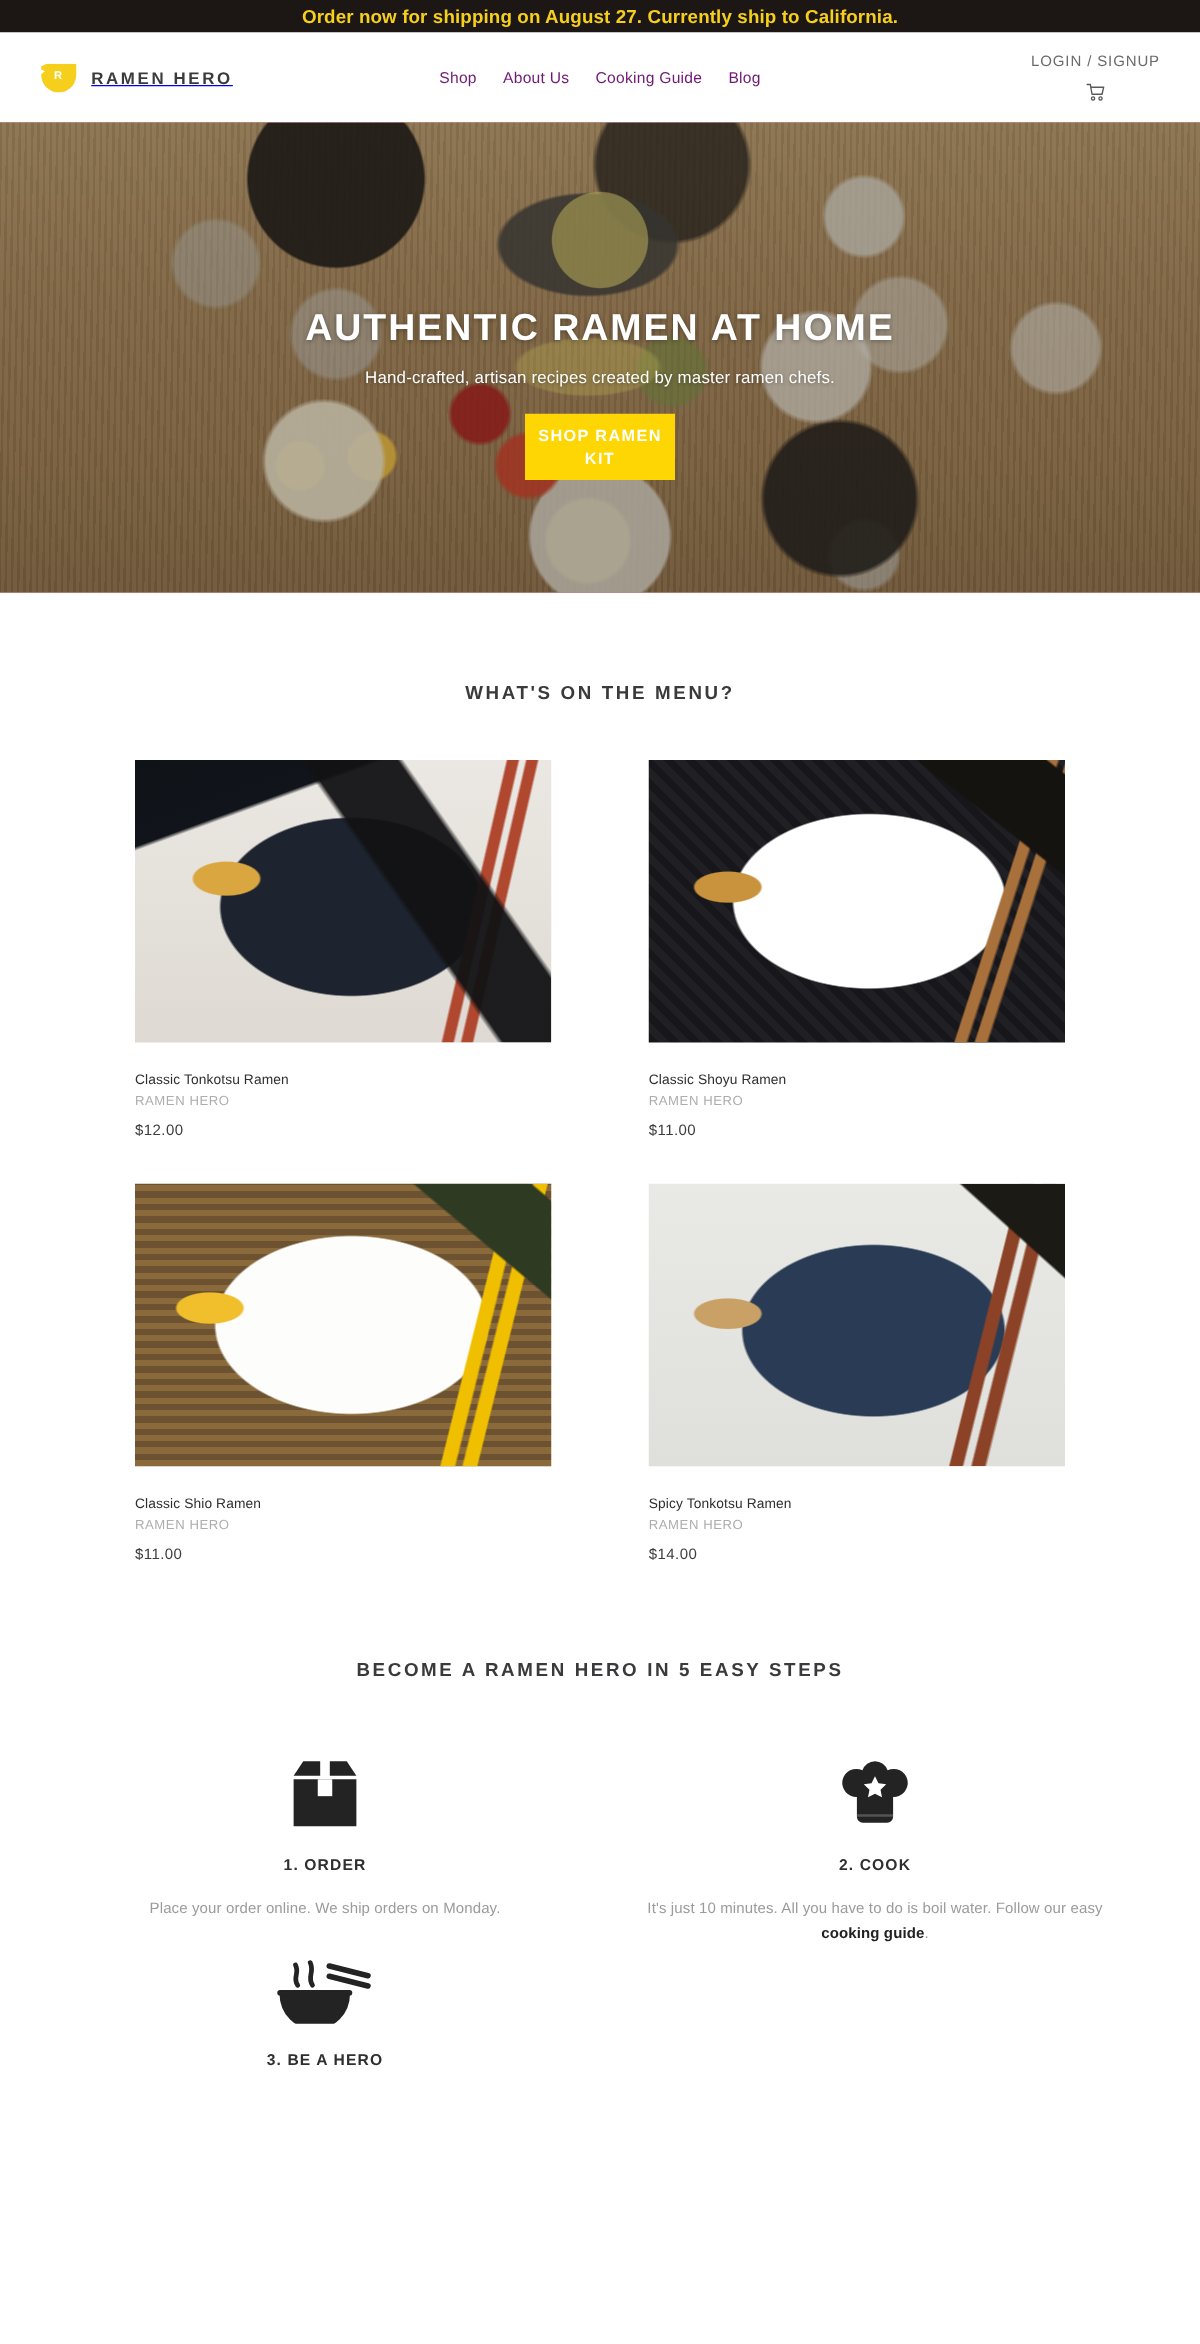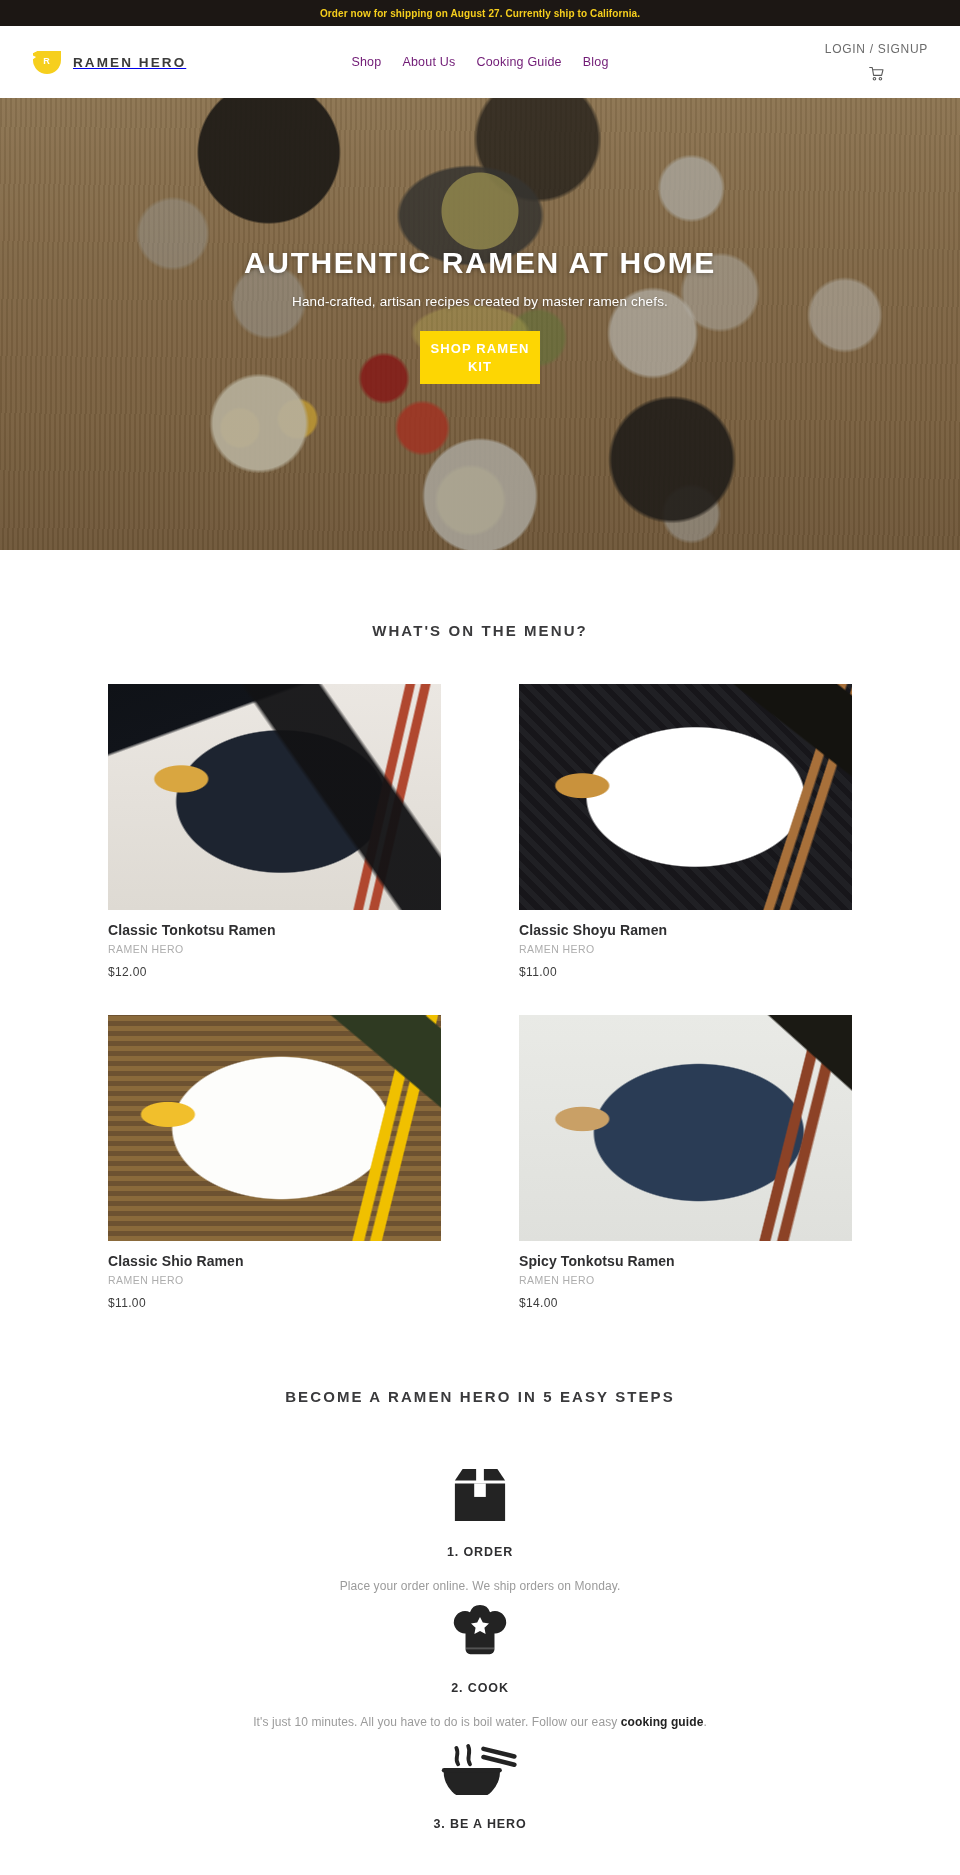--- a/index.html
+++ b/index.html
@@ -15,21 +15,21 @@
   
   .announce {
     height: 26px;
     background: #1c1714;
     display: flex;
     align-items: center;
     justify-content: center;
   }
   .announce-text {
     color: #f6cf1d;
-    font-size: 10px;
+    font-size: 15px;
     font-weight: bold;
     letter-spacing: 0.1px;
   }
 
   
   .header {
     height: 72px;
     background: #fff;
     display: flex;
     align-items: center;
@@ -71,21 +71,21 @@
   .login-link {
     font-size: 12px;
     color: #6b6b6b;
     letter-spacing: 0.7px;
     text-decoration: none;
   }
   .cart-icon { width: 17px; height: 17px; display:block; }
 
   
   .hero {
-    height: 452px;
+    height: 376px;
     position: relative;
     overflow: hidden;
     background: #7f1d1d;
   }
   .hero-photo {
     position: absolute;
     inset: 0;
     background:
       radial-gradient(circle at 50% 25%, rgba(250,235,120,.55) 0 38px, rgba(0,0,0,0) 39px),
       radial-gradient(ellipse at 49% 26%, rgba(60,60,58,.85) 0 70px, rgba(0,0,0,0) 74px),
@@ -165,23 +165,23 @@
     column-gap: 78px;
     row-gap: 36px;
   }
   .product { cursor: pointer; }
   .product-img {
     width: 333px; height: 226px;
     position: relative;
     overflow: hidden;
   }
   .product-title {
-    margin-top: 12px;
-    font-size: 14px;
-    font-weight: bold;
+    margin-top: 24px;
+    font-size: 11px;
+    font-weight: normal;
     color: #2f2f31;
     letter-spacing: .1px;
   }
   .product-vendor {
     margin-top: 5px;
     font-size: 10.5px;
     color: #adadad;
     letter-spacing: .45px;
   }
   .product-price {
@@ -265,21 +265,21 @@
       linear-gradient(104deg, rgba(0,0,0,0) 80.5%, #8c4226 81% 83.4%, rgba(0,0,0,0) 84%),
       radial-gradient(ellipse at 19% 46%, #c9a066 0 26px, rgba(0,0,0,0) 28px);
   }
 
   
   .steps-section { padding: 78px 0 70px; }
   .steps {
     width: 880px;
     margin: 56px auto 0;
     display: grid;
-    grid-template-columns: repeat(1, 1fr);
+    grid-template-columns: repeat(2, 1fr);
   }
   .step { text-align: center; padding: 0 18px; }
   .step-icon {
     height: 62px;
     display: flex;
     align-items: flex-end;
     justify-content: center;
   }
   .step-title {
     margin-top: 22px;

